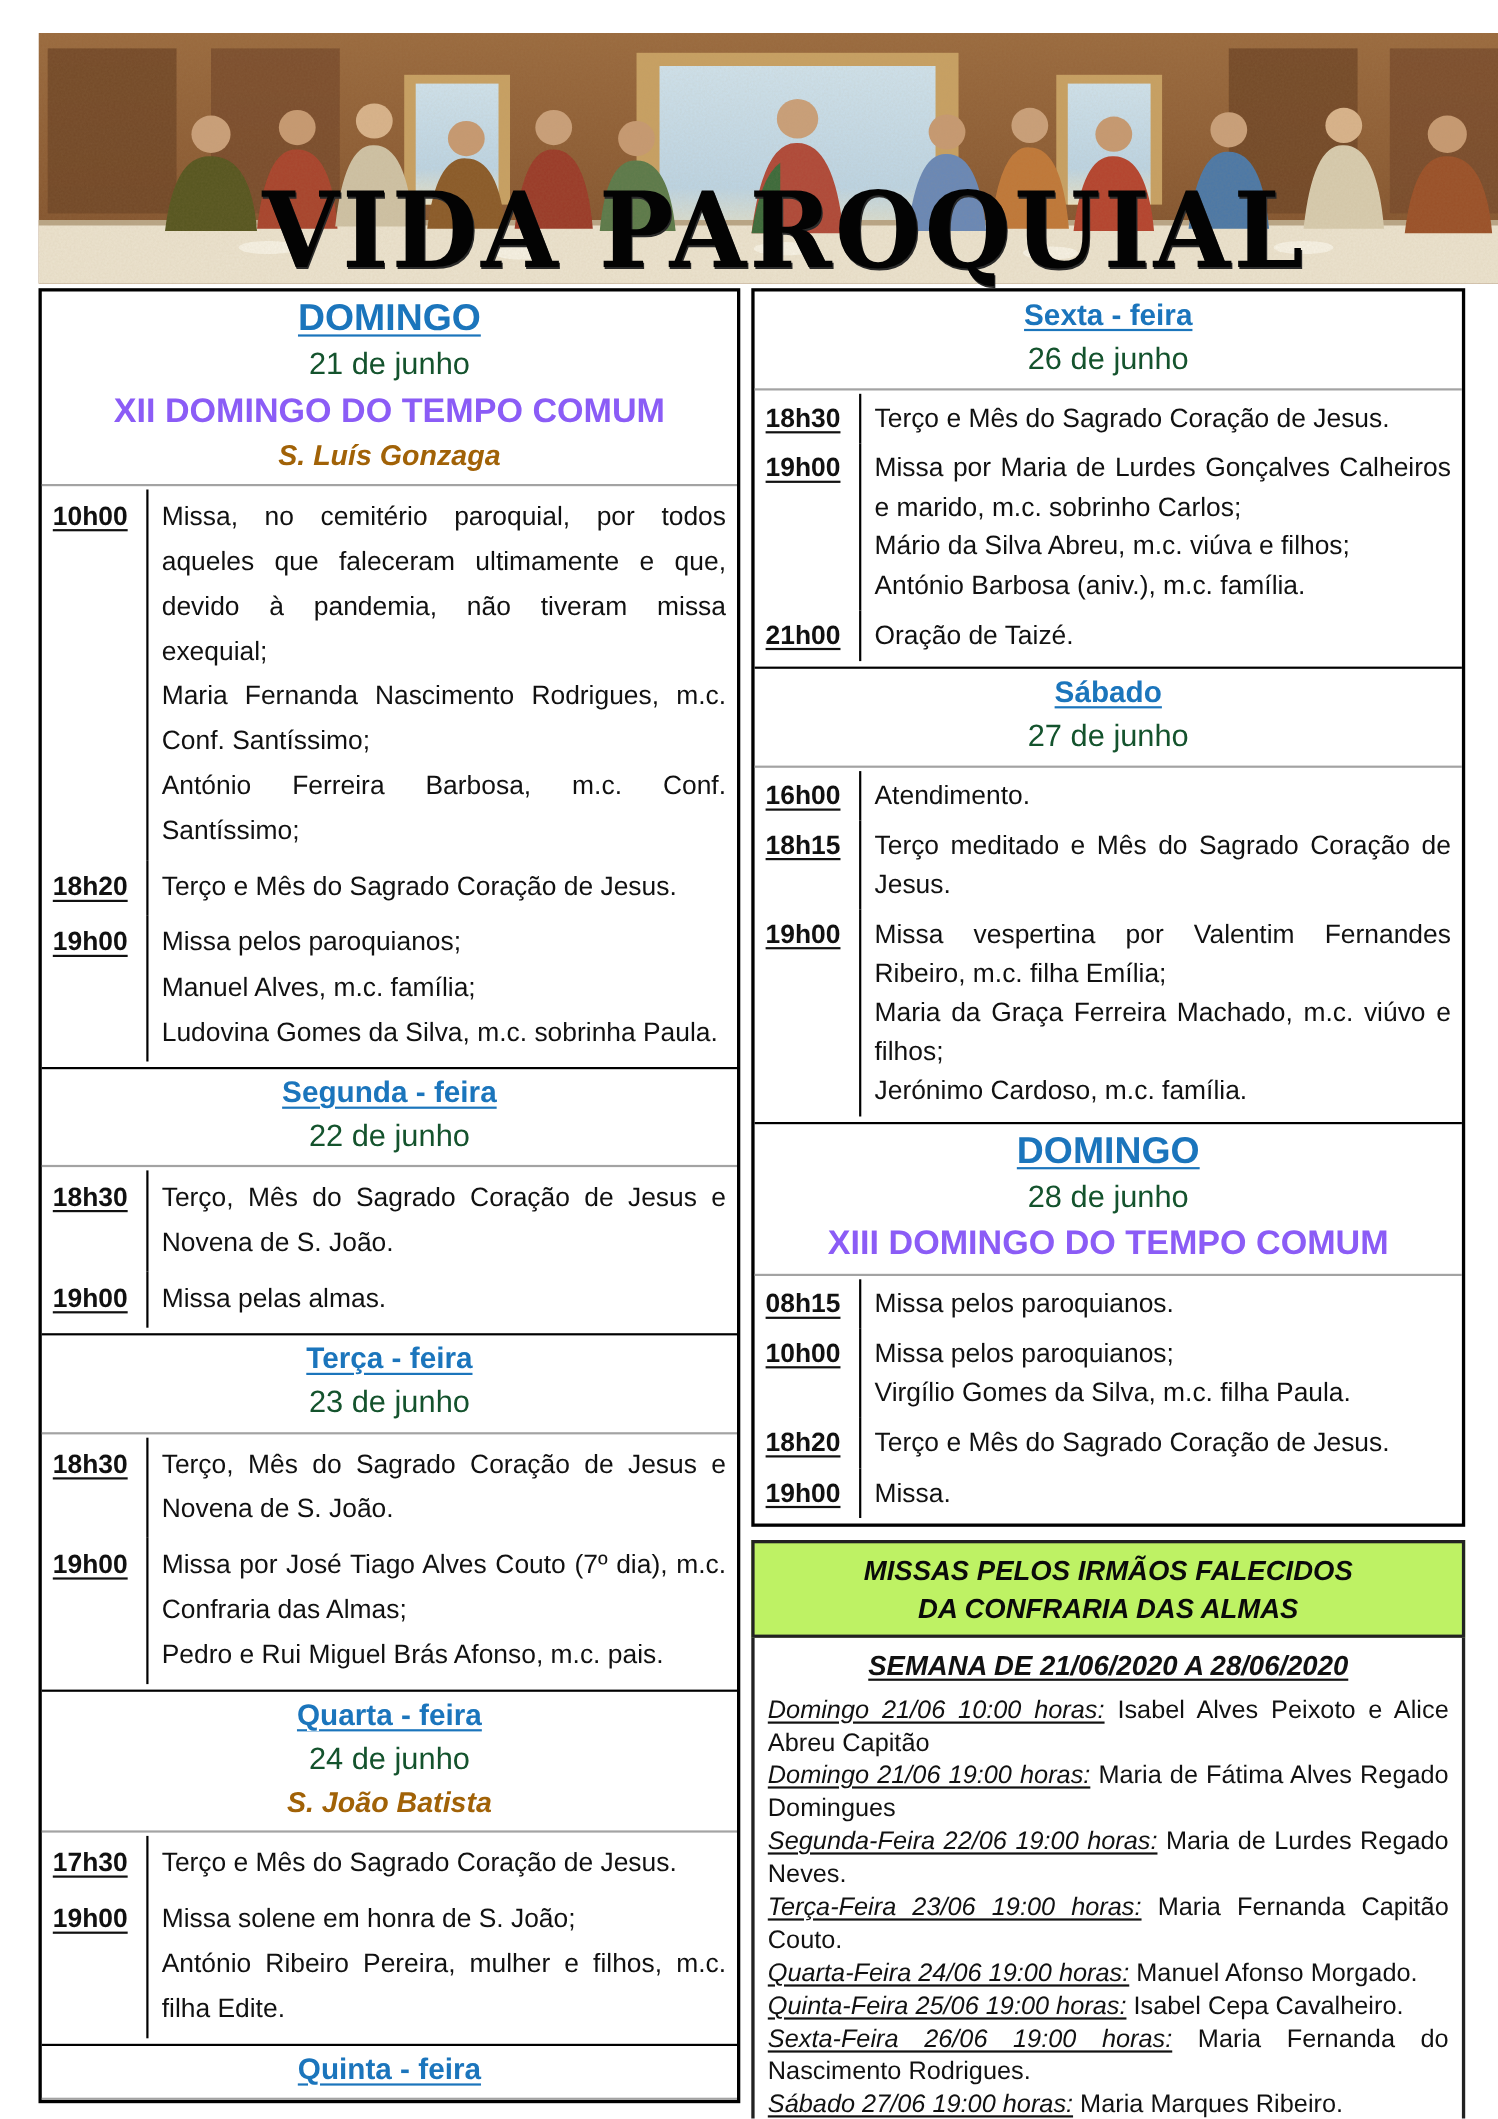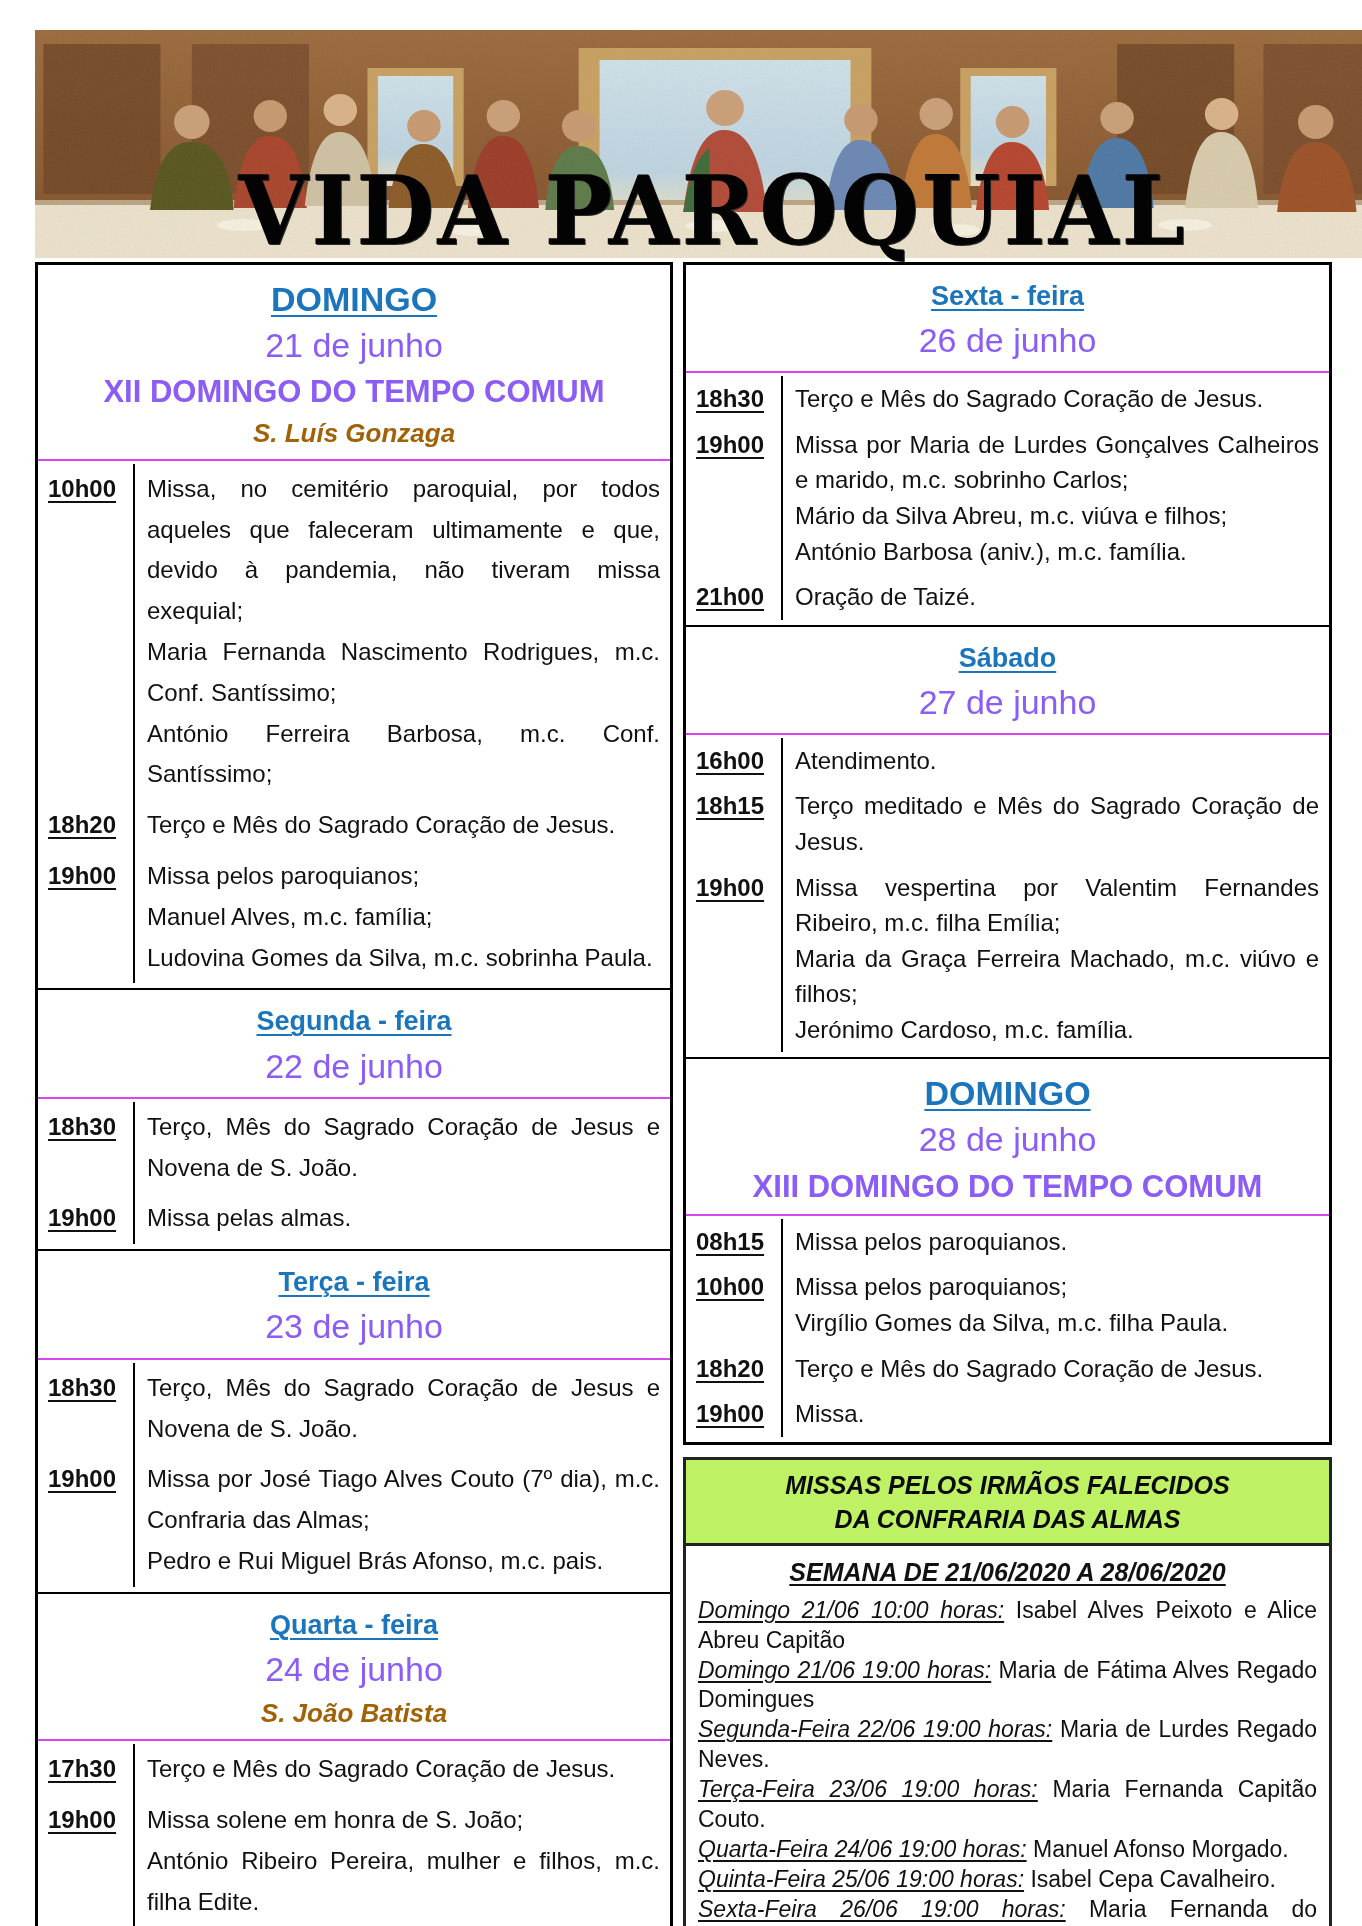--- a/index.html
+++ b/index.html
@@ -14,25 +14,25 @@
       letter-spacing:3px;color:#030303;transform:scaleY(1.06);transform-origin:bottom;
       text-shadow:1px 1px 0 #2a2a2a;white-space:nowrap;}
 
   
   .col{position:absolute;top:262px;}
   .col-left{left:35px;width:638px;}
   .col-right{left:683px;width:649px;}
   .tablewrap{border:3px solid #000;background:#fff;}
 
   .block + .block{border-top:2px solid #000;}
-  .block-head{text-align:center;padding:12px 6px 6px;border-bottom:2px solid #d946ef;}
+  .block-head{text-align:center;padding:2px 6px 6px;border-bottom:2px solid #a3a3a3;}
   .day{color:#1b75bc;font-weight:bold;font-size:27px;line-height:1.45;
        text-decoration:underline;text-decoration-thickness:2px;text-underline-offset:4px;}
   .day-large{font-size:34px;line-height:1.3;}
-  .date{color:#8b5cf6;font-size:34px;line-height:1.45;}
+  .date{color:#14532d;font-size:28px;line-height:1.45;}
   .subtitle{color:#8b5cf6;font-weight:bold;font-size:31px;line-height:1.4;}
   .saint{color:#a16207;font-weight:bold;font-style:italic;font-size:26px;line-height:1.5;}
 
   .block-body{padding:3px 0 5px;}
   .row{display:flex;align-items:stretch;}
   .time{flex:0 0 97px;box-sizing:border-box;padding:5px 0 0 10px;
         font-weight:bold;font-size:24px;border-right:2px solid #000;
         line-height:1.7;}
   .time span{text-decoration:underline;text-decoration-thickness:2px;text-underline-offset:4px;}
   .desc{flex:1;padding:5px 10px 5px 12px;min-width:0;}

